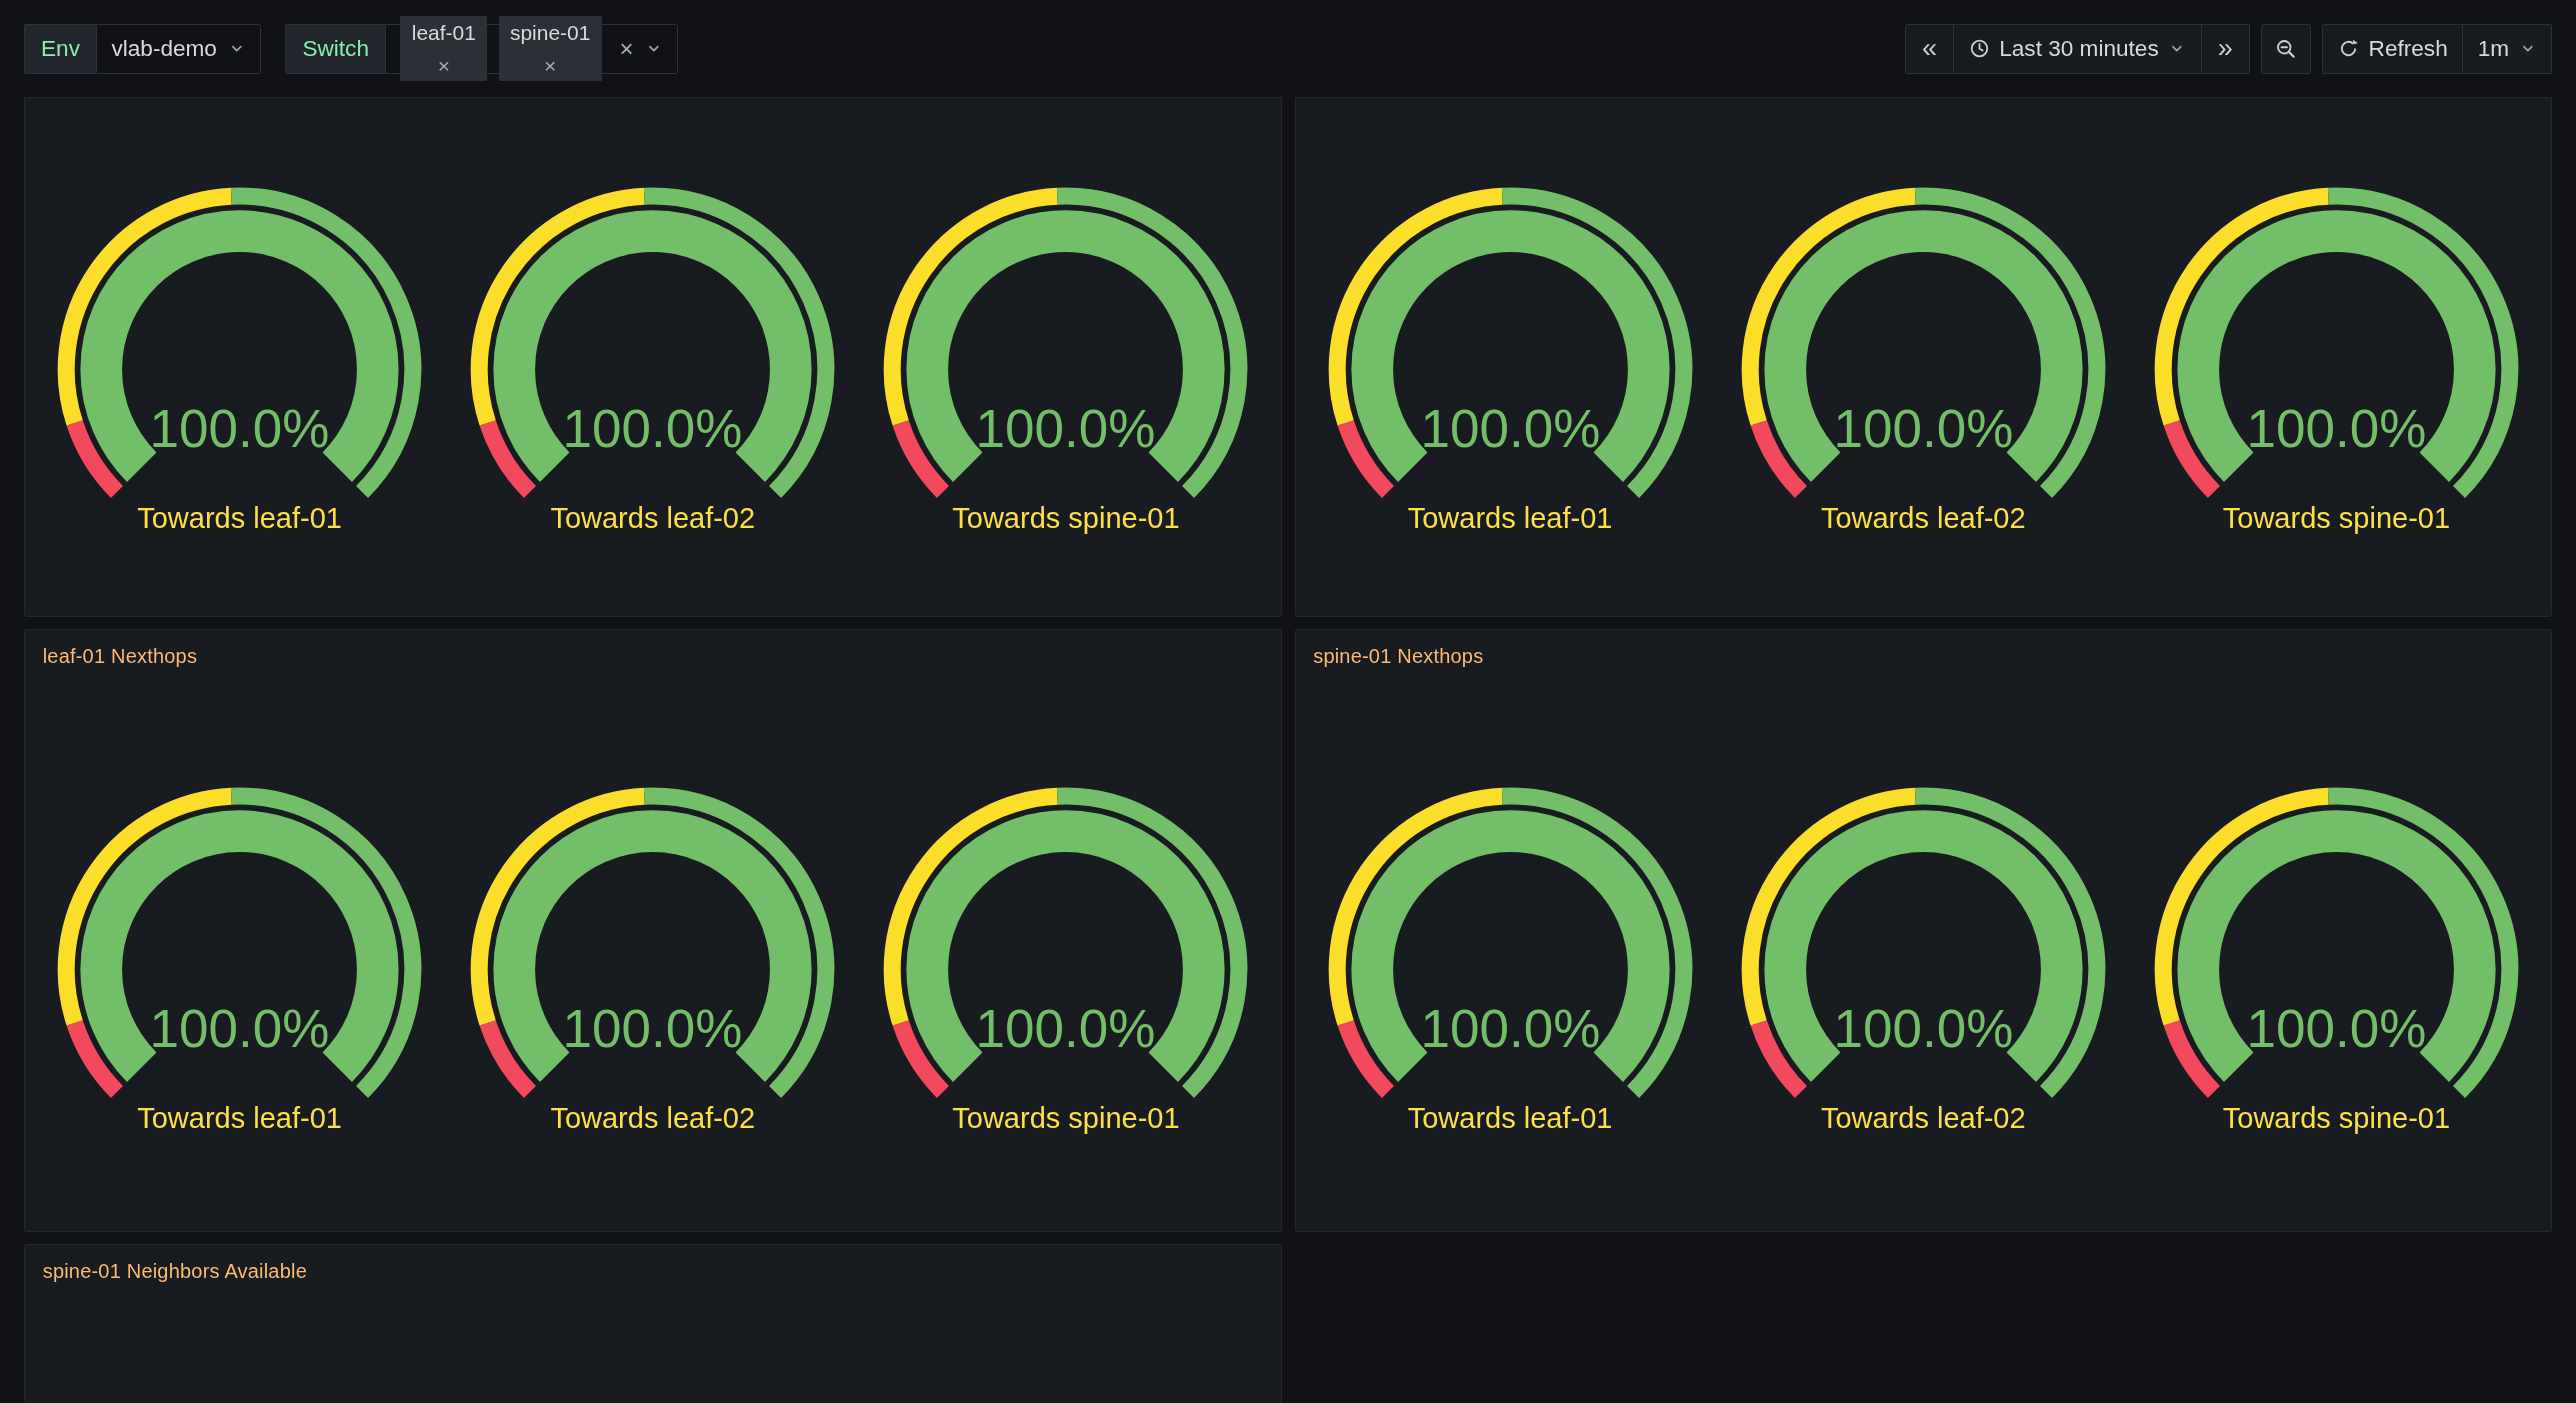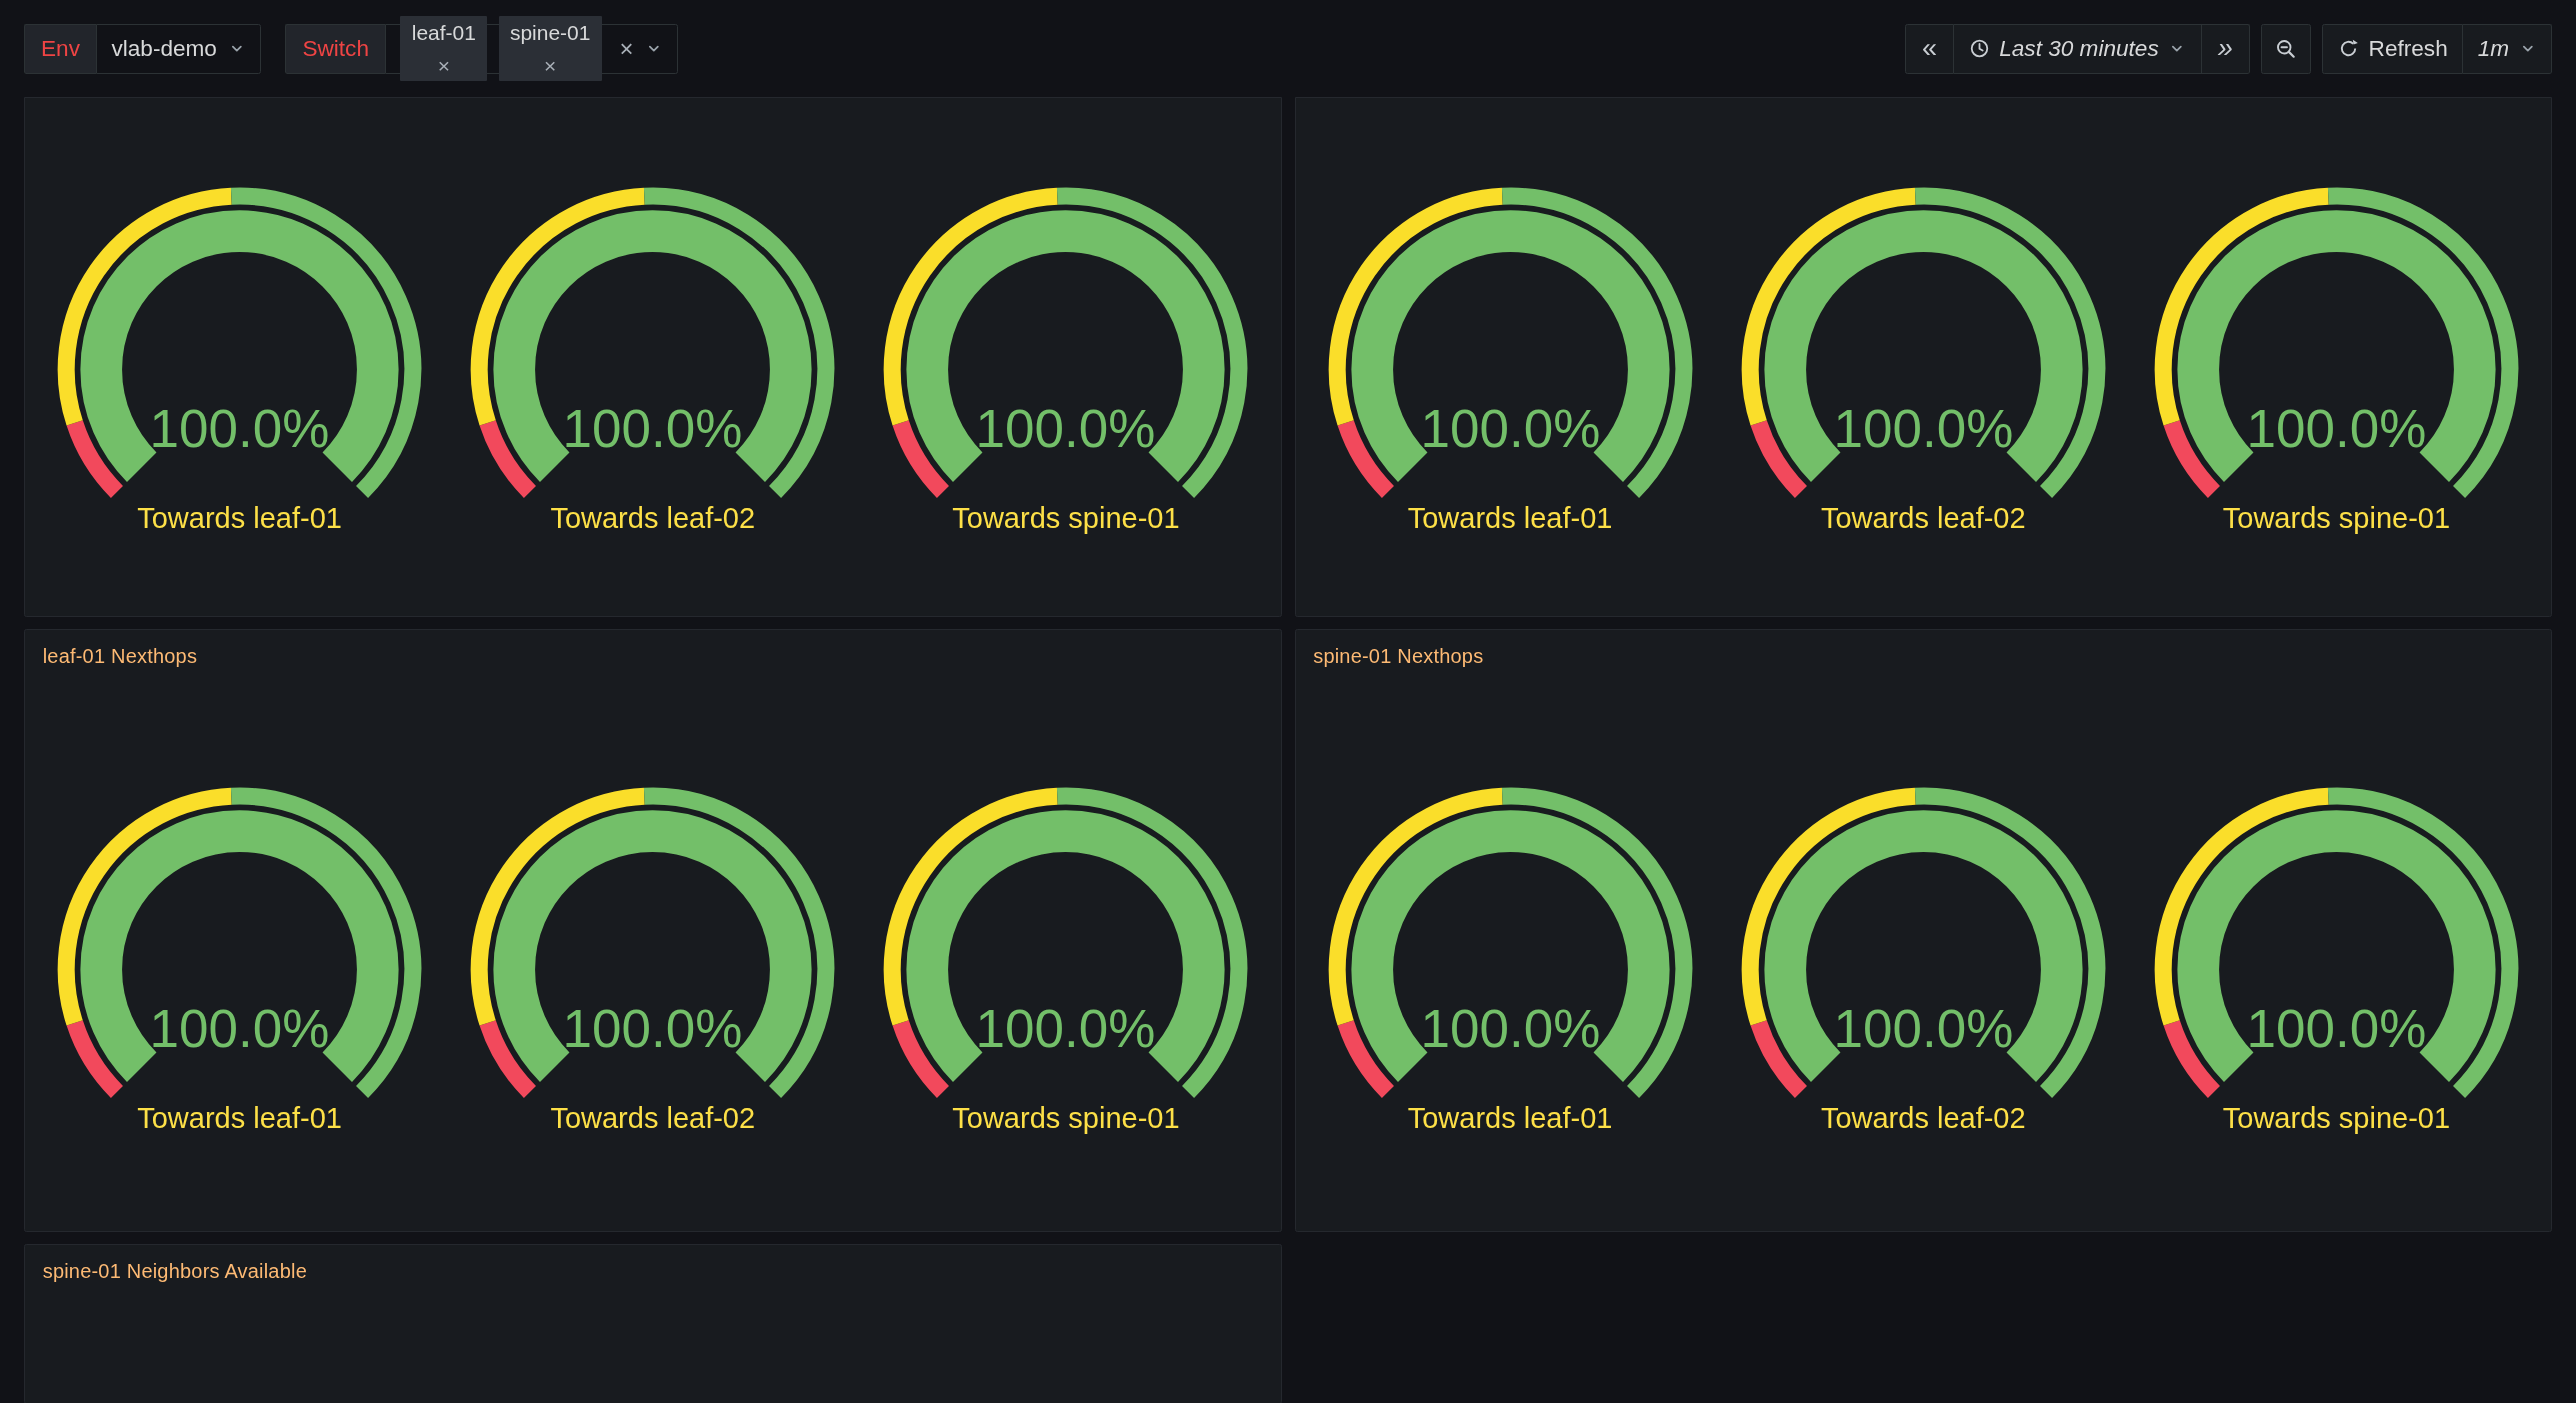--- a/index.html
+++ b/index.html
@@ -12,21 +12,21 @@
 
   
   .topbar {
     height:97px; display:flex; align-items:center;
     padding:0 24px; gap:24px; background:#111217;
   }
   .var-group { display:flex; align-items:stretch; height:50px; flex:none; }
   .var-label {
     display:flex; align-items:center; padding:0 16px;
     background:#22252b; border:0.8px solid #2c3235; border-right:0;
-    border-radius:2.4px 0 0 2.4px; color:#ef4444; font-size:22.6px; font-weight:500;
+    border-radius:2.4px 0 0 2.4px; color:#86efac; font-size:22.6px; font-weight:500;
     white-space:nowrap;
   }
   .var-value {
     display:flex; align-items:center; gap:11.3px; padding:0 14.5px;
     background:#111217; border:0.8px solid #2c3235; border-radius:0 2.4px 2.4px 0;
     color:#d8d9da; font-size:22.6px; cursor:pointer; white-space:nowrap;
   }
   .pill {
     display:flex; align-items:center; gap:9.7px;
     background:#2b2f36; border-radius:1px; padding:5.6px 11.3px;
@@ -35,21 +35,21 @@
   .pill .x { color:#a9b0b8; font-size:21px; line-height:1; }
   .clear-x { color:#a9b0b8; font-size:24px; margin-left:6.4px; line-height:1; }
 
   .right-cluster { margin-left:auto; display:flex; align-items:center; gap:11.3px; }
   .btn-group { display:flex; align-items:stretch; height:50px; }
   .seg {
     display:flex; align-items:center; gap:9.7px; padding:0 14.5px;
     background:#181b1f; border:0.8px solid #2c3235; color:#d8d9da;
     font-size:22.6px; cursor:pointer; white-space:nowrap;
   }
-  .seg + .seg { border-left:0;font-style:italic; }
+  .seg + .seg { border-left:0; }
   .btn-group .seg:first-child { border-radius:2.4px 0 0 2.4px; }
   .btn-group .seg:last-child  { border-radius:0 2.4px 2.4px 0; }
   .btn-single {
     height:50px; width:50px; display:flex; align-items:center; justify-content:center;
     background:#181b1f; border:0.8px solid #2c3235; border-radius:2.4px; cursor:pointer;
   }
   .dbl-chevron { font-size:27px; color:#c9ced3; line-height:1; padding:0 1.6px; }
 
   
   .main {

